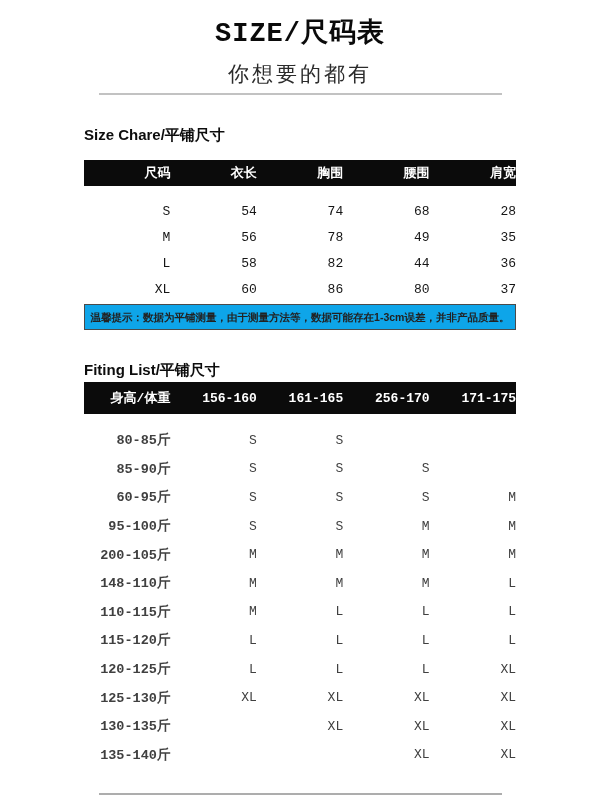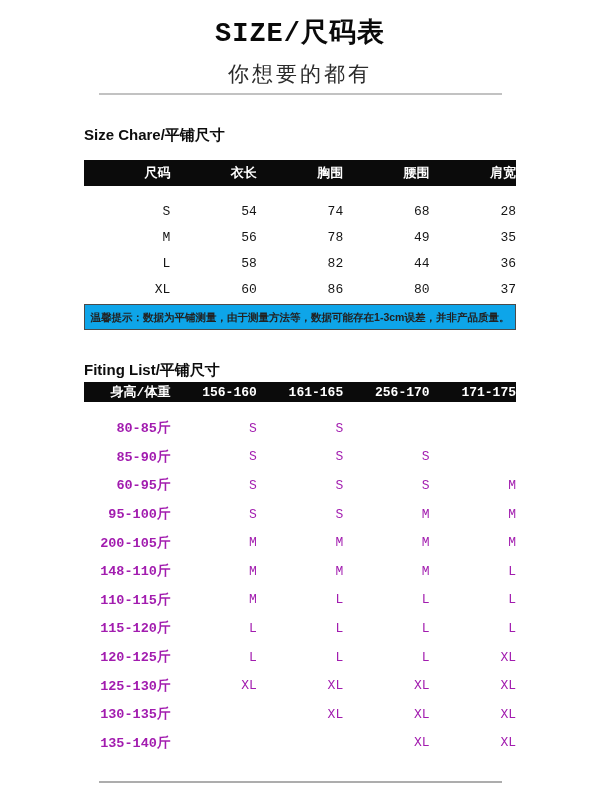--- a/index.html
+++ b/index.html
@@ -26,25 +26,25 @@
   .section-title .zh{font-weight:700;}
   .section-note{font-size:11px;color:#333;font-weight:500;}
   .grid-row{
     display:grid;grid-template-columns:repeat(5,1fr);
     align-items:center;text-align:right;font-family:Liberation Mono, monospace;
   }
   .thead{
     background:#0b0b0b;color:#ffffff;font-size:13px;font-weight:600;
   }
   .thead.size-head{height:26px;margin-top:16px;}
-  .thead.fit-head{height:20px;margin-top:3px;}
+  .thead.fit-head{height:32px;margin-top:3px;}
   .tbody.size-body{padding-top:12px;}
   .tbody.size-body .grid-row{height:26px;font-size:13px;font-weight:400;color:#161616;}
   .tbody.fit-body{padding-top:12px;}
-  .tbody.fit-body .grid-row{height:28.6px;font-size:13px;color:#a21caf;}
+  .tbody.fit-body .grid-row{height:28.6px;font-size:13px;color:#404040;}
   .tbody.fit-body .grid-row span:first-child{font-weight:600;font-size:13.5px;}
   .tip-box{
     margin-top:2px;border:1px solid #4a4a4a;background:#0ea5e9;
     text-align:center;font-size:10.5px;font-weight:600;color:#222;
     padding:5px 2px;line-height:14px;
   }
   .fit-section{margin-top:24px;}
 </style>
 </head>
 <body>

